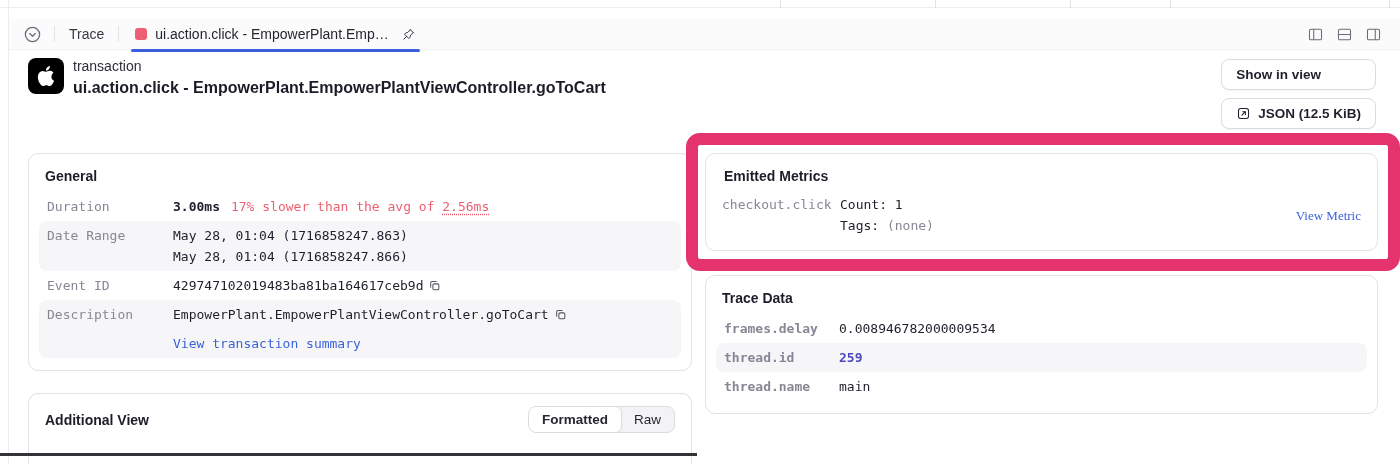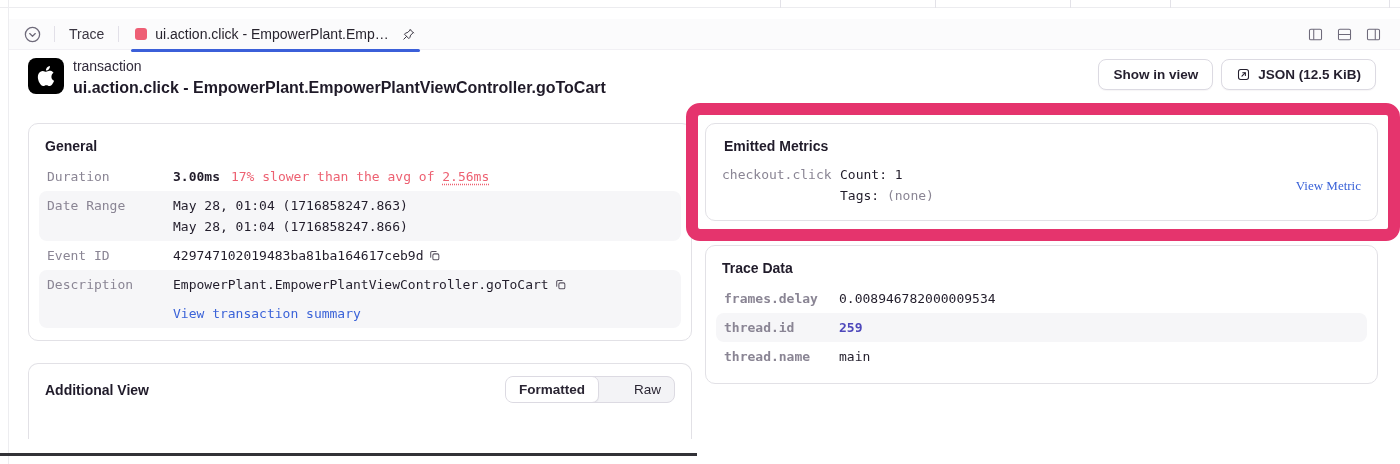--- a/index.html
+++ b/index.html
@@ -28,21 +28,21 @@
   .layout-icons { display:flex; align-items:center; gap:12px; margin-right:4px; }
 
   
   .main { position:absolute; left:9px; top:40px; width:1391px; }
   .header-row { display:flex; align-items:flex-start; padding:16px 24px 0 19px; }
   .app-badge { width:36px; height:36px; background:#000; border-radius:8px;
     display:flex; align-items:center; justify-content:center; flex:0 0 auto; margin-top:2px; }
   .header-text { margin-left:9px; }
   .event-type { font-size:14px; color:#312b3b; line-height:20px; }
   .event-title { font-size:16px; font-weight:bold; color:#1f1a28; line-height:22px; margin-top:1px; }
-  .header-actions { margin-left:auto; display:flex; gap:8px; margin-top:3px; }
+  .header-actions { margin-left:auto; display:flex; gap:8px; margin-top:3px;flex-direction:column; }
   .btn { display:flex; align-items:center; gap:7px; background:#fff; border:1px solid #dcdae2;
     border-radius:8px; padding:0 14px; height:31px; font-size:13.5px; font-weight:600; color:#241f2e;
     box-shadow:0 1px 1px rgba(40,30,60,.04); cursor:pointer; font-family:"Liberation Sans",sans-serif; }
 
   
   .columns { display:flex; align-items:flex-start; padding-left:19px; margin-top:4px; }
   .col-left { width:664px; flex:0 0 auto; padding-top:20px; }
   .col-right { flex:1 1 auto; min-width:0; margin-left:-6px; }
 
   .card { background:#fff; border:1px solid #e2e1e6; border-radius:10px; padding:10px 10px 12px 10px; }
@@ -62,21 +62,21 @@
   .slower { color:#ed6172; }
   .slower .avg { text-decoration:underline dotted; text-underline-offset:3px; }
   .help-circle { width:14px; height:14px; border:1px solid #9b96a5; border-radius:50%; color:#8a8594;
     font-size:9.5px; font-weight:bold; display:inline-flex; align-items:center; justify-content:center;
     font-family:"Liberation Sans",sans-serif; cursor:pointer; flex:0 0 auto; }
 
   
   .card-adddata { margin-top:22px; border-bottom:none; border-bottom-left-radius:0; border-bottom-right-radius:0; padding-bottom:20px; }
   .adddata-head { display:flex; align-items:center; justify-content:space-between; margin:2px 6px 8px 6px; }
   .adddata-head .card-title { margin:0; }
-  .segmented { display:flex; background:#f3f3f6; border:1px solid #dcdae2; border-radius:8px; overflow:hidden;gap:23px; }
+  .segmented { display:flex; background:#f3f3f6; border:1px solid #dcdae2; border-radius:8px; overflow:hidden; }
   .seg { padding:5px 13px; font-size:13.5px; color:#2a2533; cursor:pointer; }
   .seg.active { background:#fff; border:1px solid #dcdae2; border-radius:7px; margin:-1px; font-weight:bold;
     box-shadow:0 1px 1px rgba(40,30,60,.05); }
 
   
   .annotation { border:12px solid #e5346d; border-radius:14px; padding:8px 10px 8px 7px; }
   .metrics-card { padding:10px 14px 12px 14px; }
   .metrics-row { display:flex; align-items:flex-start; padding:2px 2px;
     font-family:"DejaVu Sans Mono", monospace; font-size:13px; line-height:21px; }
   .metric-name { width:118px; flex:0 0 auto; color:#8a8594; }

